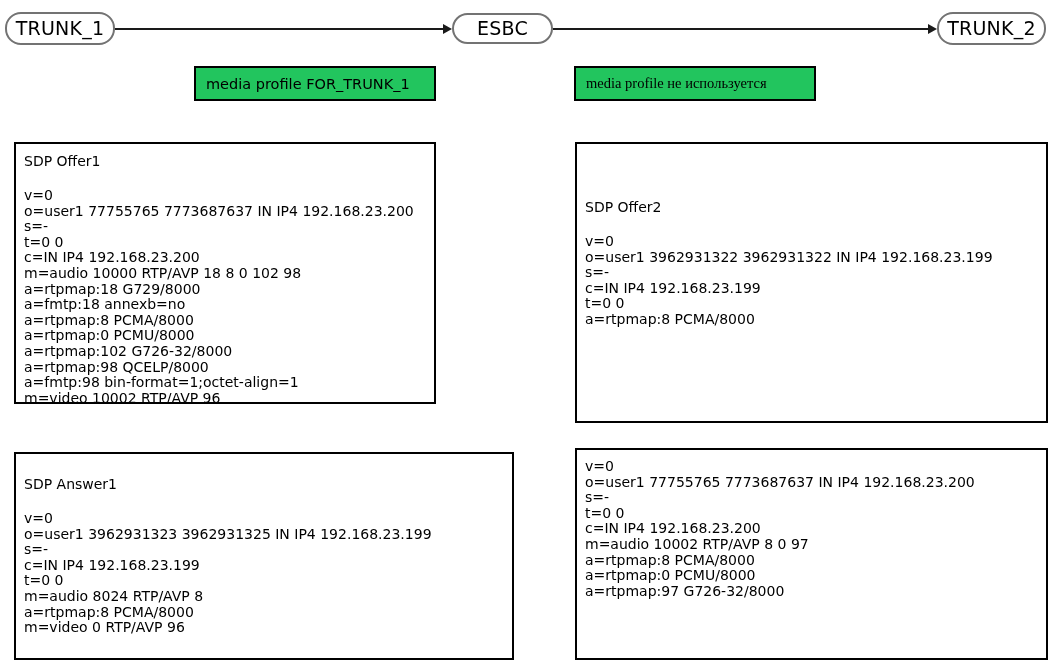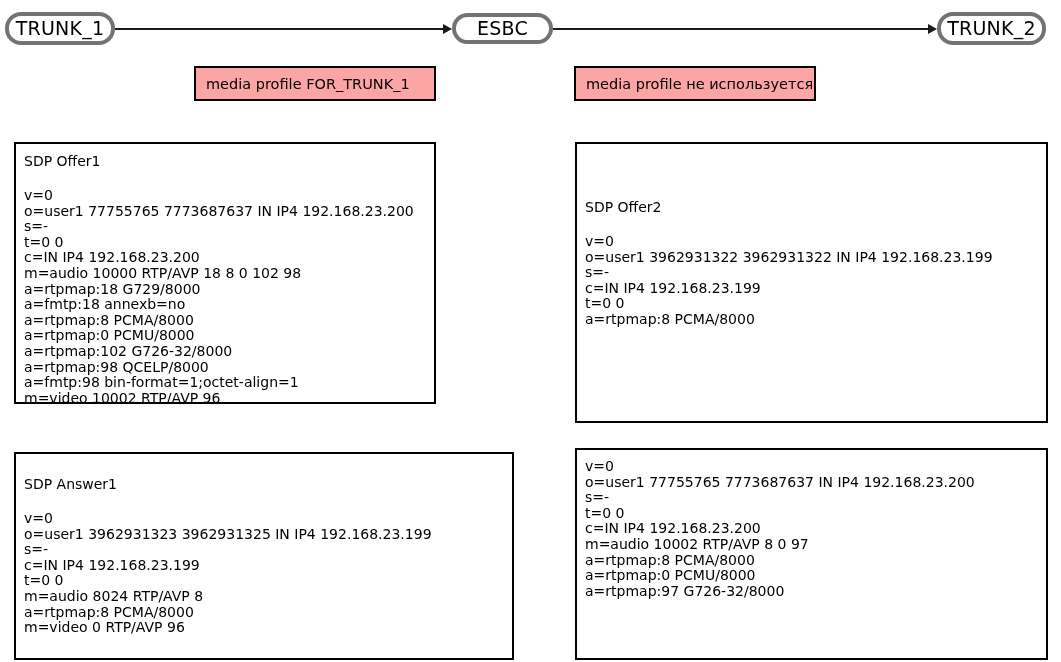--- a/index.html
+++ b/index.html
@@ -13,21 +13,21 @@
     position: relative;
     font-family: "DejaVu Sans", "Liberation Sans", sans-serif;
     color: #000000;
     overflow: hidden;
   }
 
   
   .node {
     position: absolute;
     box-sizing: border-box;
-    border: 4px solid #737373;
+    border: 2px solid #737373;
     border-radius: 16px;
     background: #ffffff;
     display: flex;
     align-items: center;
     justify-content: center;
     font-size: 19px;
     line-height: 1;
     letter-spacing: 0.2px;
     white-space: nowrap;
   }
@@ -52,29 +52,29 @@
     border-left: 9px solid #1a1a1a;
   }
   #arrow-left-head  { left: 443px; top: 24px; }
   #arrow-right-head { left: 928px; top: 24px; }
 
   
   .profile-box {
     position: absolute;
     box-sizing: border-box;
     border: 2px solid #000000;
-    background: #fca5a5;
+    background: #22c55e;
     display: flex;
     align-items: center;
     padding-left: 10px;
     font-size: 14.5px;
     white-space: nowrap;
   }
   #profile-left  { left: 194px; top: 66px; width: 242px; height: 35px; }
-  #profile-right { left: 574px; top: 66px; width: 242px; height: 35px; }
+  #profile-right { left: 574px; top: 66px; width: 242px; height: 35px; font-family: Liberation Serif, serif; }
 
   
   .sdp-box {
     position: absolute;
     box-sizing: border-box;
     border: 2px solid #000000;
     background: #ffffff;
     overflow: hidden;
   }
   #sdp-offer1  { left: 14px;  top: 142px; width: 422px; height: 262px; }

